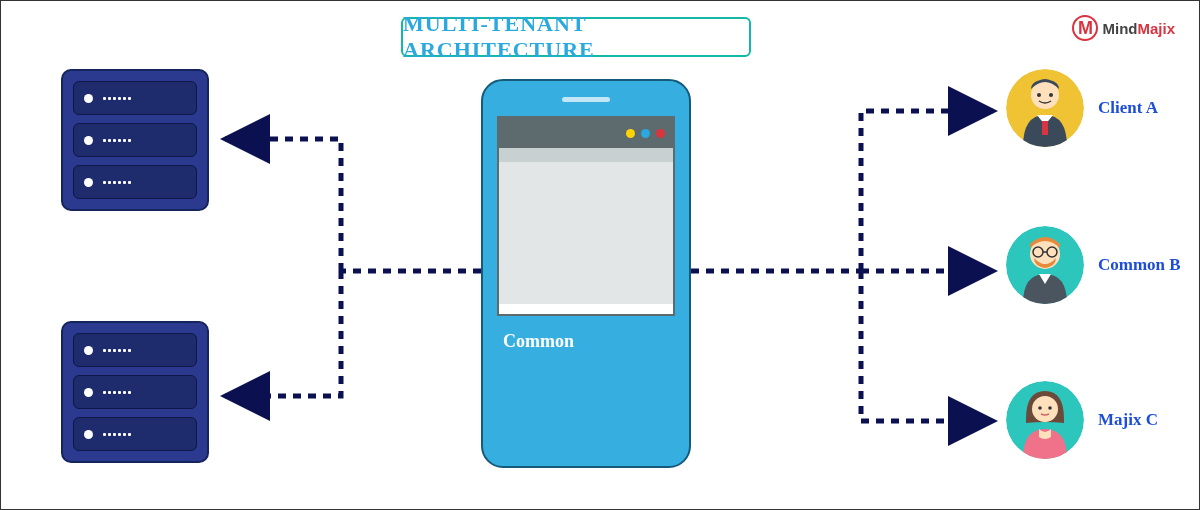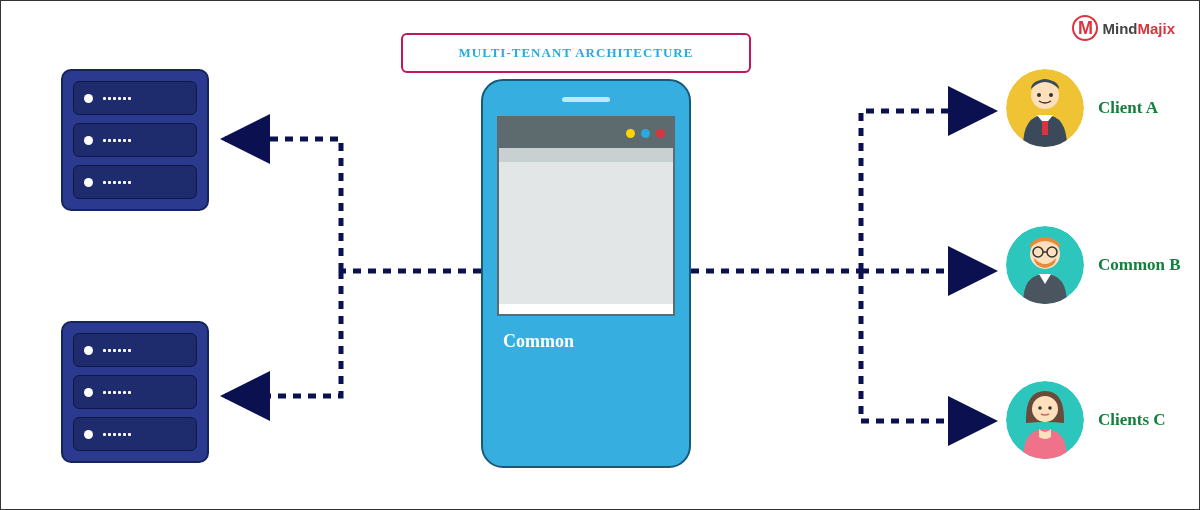--- a/index.html
+++ b/index.html
@@ -7,33 +7,33 @@
     width: 1200px;
     height: 510px;
     background: #fff;
     border: 1px solid #333;
     position: relative;
     font-family: Georgia, 'Times New Roman', serif;
     overflow: hidden;
   }
   .title-box {
     position: absolute;
-    top: 32px;
+    top: 16px;
     left: 400px;
     width: 350px;
     height: 40px;
-    border: 2px solid #be185d;
+    border: 2px solid #14b8a6;
     border-radius: 6px;
     display: flex;
     align-items: center;
     justify-content: center;
     color: #2aa9df;
     font-weight: 600;
     letter-spacing: 1px;
-    font-size: 13px;
+    font-size: 22px;
   }
   .logo {
     position: absolute;
     top: 14px;
     right: 24px;
     display: flex;
     align-items: center;
     gap: 4px;
     font-family: Arial, sans-serif;
   }
@@ -105,21 +105,21 @@
   .led{width:9px;height:9px;border-radius:50%;background:#fff;}
   .vents{display:flex; gap:2px;}
   .vent{width:3px;height:3px;background:#fff;border-radius:1px;}
 
   
   .client{position:absolute; left:1005px; display:flex; align-items:center; gap:14px;}
   .client.a{top:68px;}
   .client.b{top:225px;}
   .client.c{top:380px;}
   .avatar{width:78px;height:78px;border-radius:50%;}
-  .client-label{color:#15803d;font-size:17px;font-weight:600;font-family:Georgia,serif;}
+  .client-label{color:#1d4ed8;font-size:17px;font-weight:600;font-family:Georgia,serif;}
 
   
   svg.wires{position:absolute; inset:0; width:1200px; height:510px; pointer-events:none;}
 </style>
 </head>
 <body>
 
 <div class="title-box">
   <span>MULTI-TENANT ARCHITECTURE</span>
 </div>
@@ -253,21 +253,21 @@
   <svg class="avatar" viewBox="0 0 78 78">
     <circle cx="39" cy="39" r="39" fill="#2cc6bd"></circle>
     <path d="M20 38 Q20 10 39 10 Q58 10 58 38 L58 42 Q39 40 20 42 Z" fill="#6b4a3a"></path>
     <circle cx="39" cy="28" r="13" fill="#ffe0bd"></circle>
     <circle cx="34" cy="27" r="1.8" fill="#333"></circle>
       <circle cx="44" cy="27" r="1.8" fill="#333"></circle>
     <path d="M35 33 Q39 35 43 33" stroke="#c66" stroke-width="1.6" fill="none"></path>
     <path d="M17 78 Q17 48 39 48 Q61 48 61 78 Z" fill="#f0718a"></path>
     <path d="M33 48 Q39 54 45 48 L45 56 Q39 60 33 56 Z" fill="#ffe0bd"></path>
   </svg>
-  <span class="client-label">Clients C</span>
+  <span class="client-label">Majix C</span>
 </div>
 
 <svg class="wires">
   <defs>
     <marker id="ah" markerWidth="12" markerHeight="12" refX="9" refY="5" orient="auto">
       <path d="M0,0 L10,5 L0,10 Z" fill="#0a1050"></path>
     </marker>
   </defs>
 
   <path d="M480 270 L340 270" stroke="#0a1050" stroke-width="5" stroke-dasharray="8 7" fill="none"></path>

